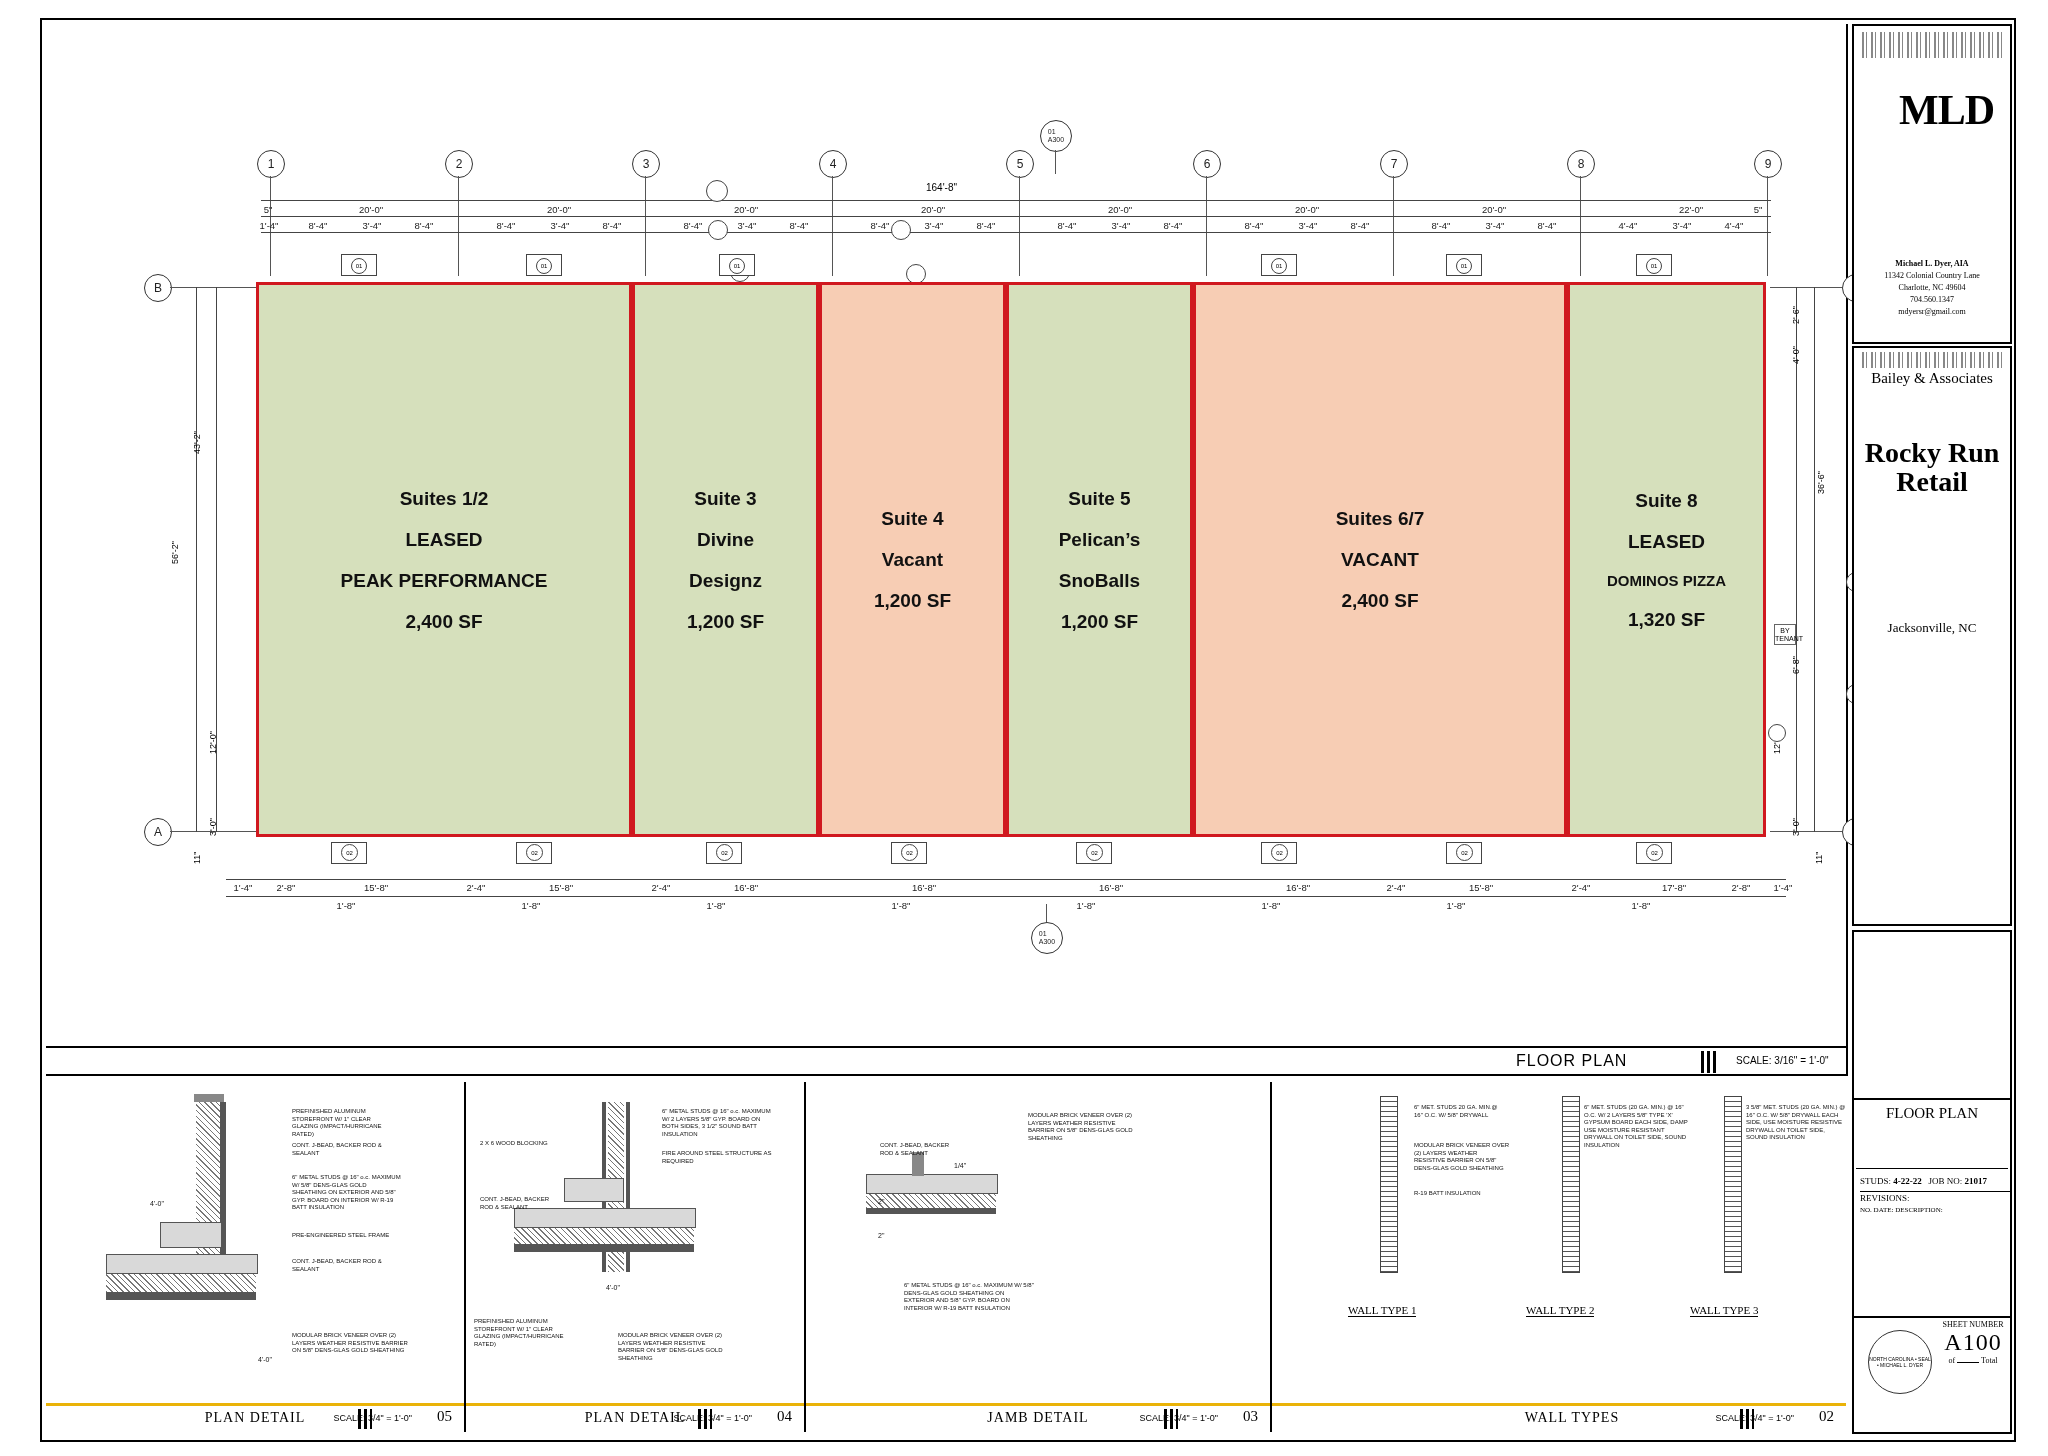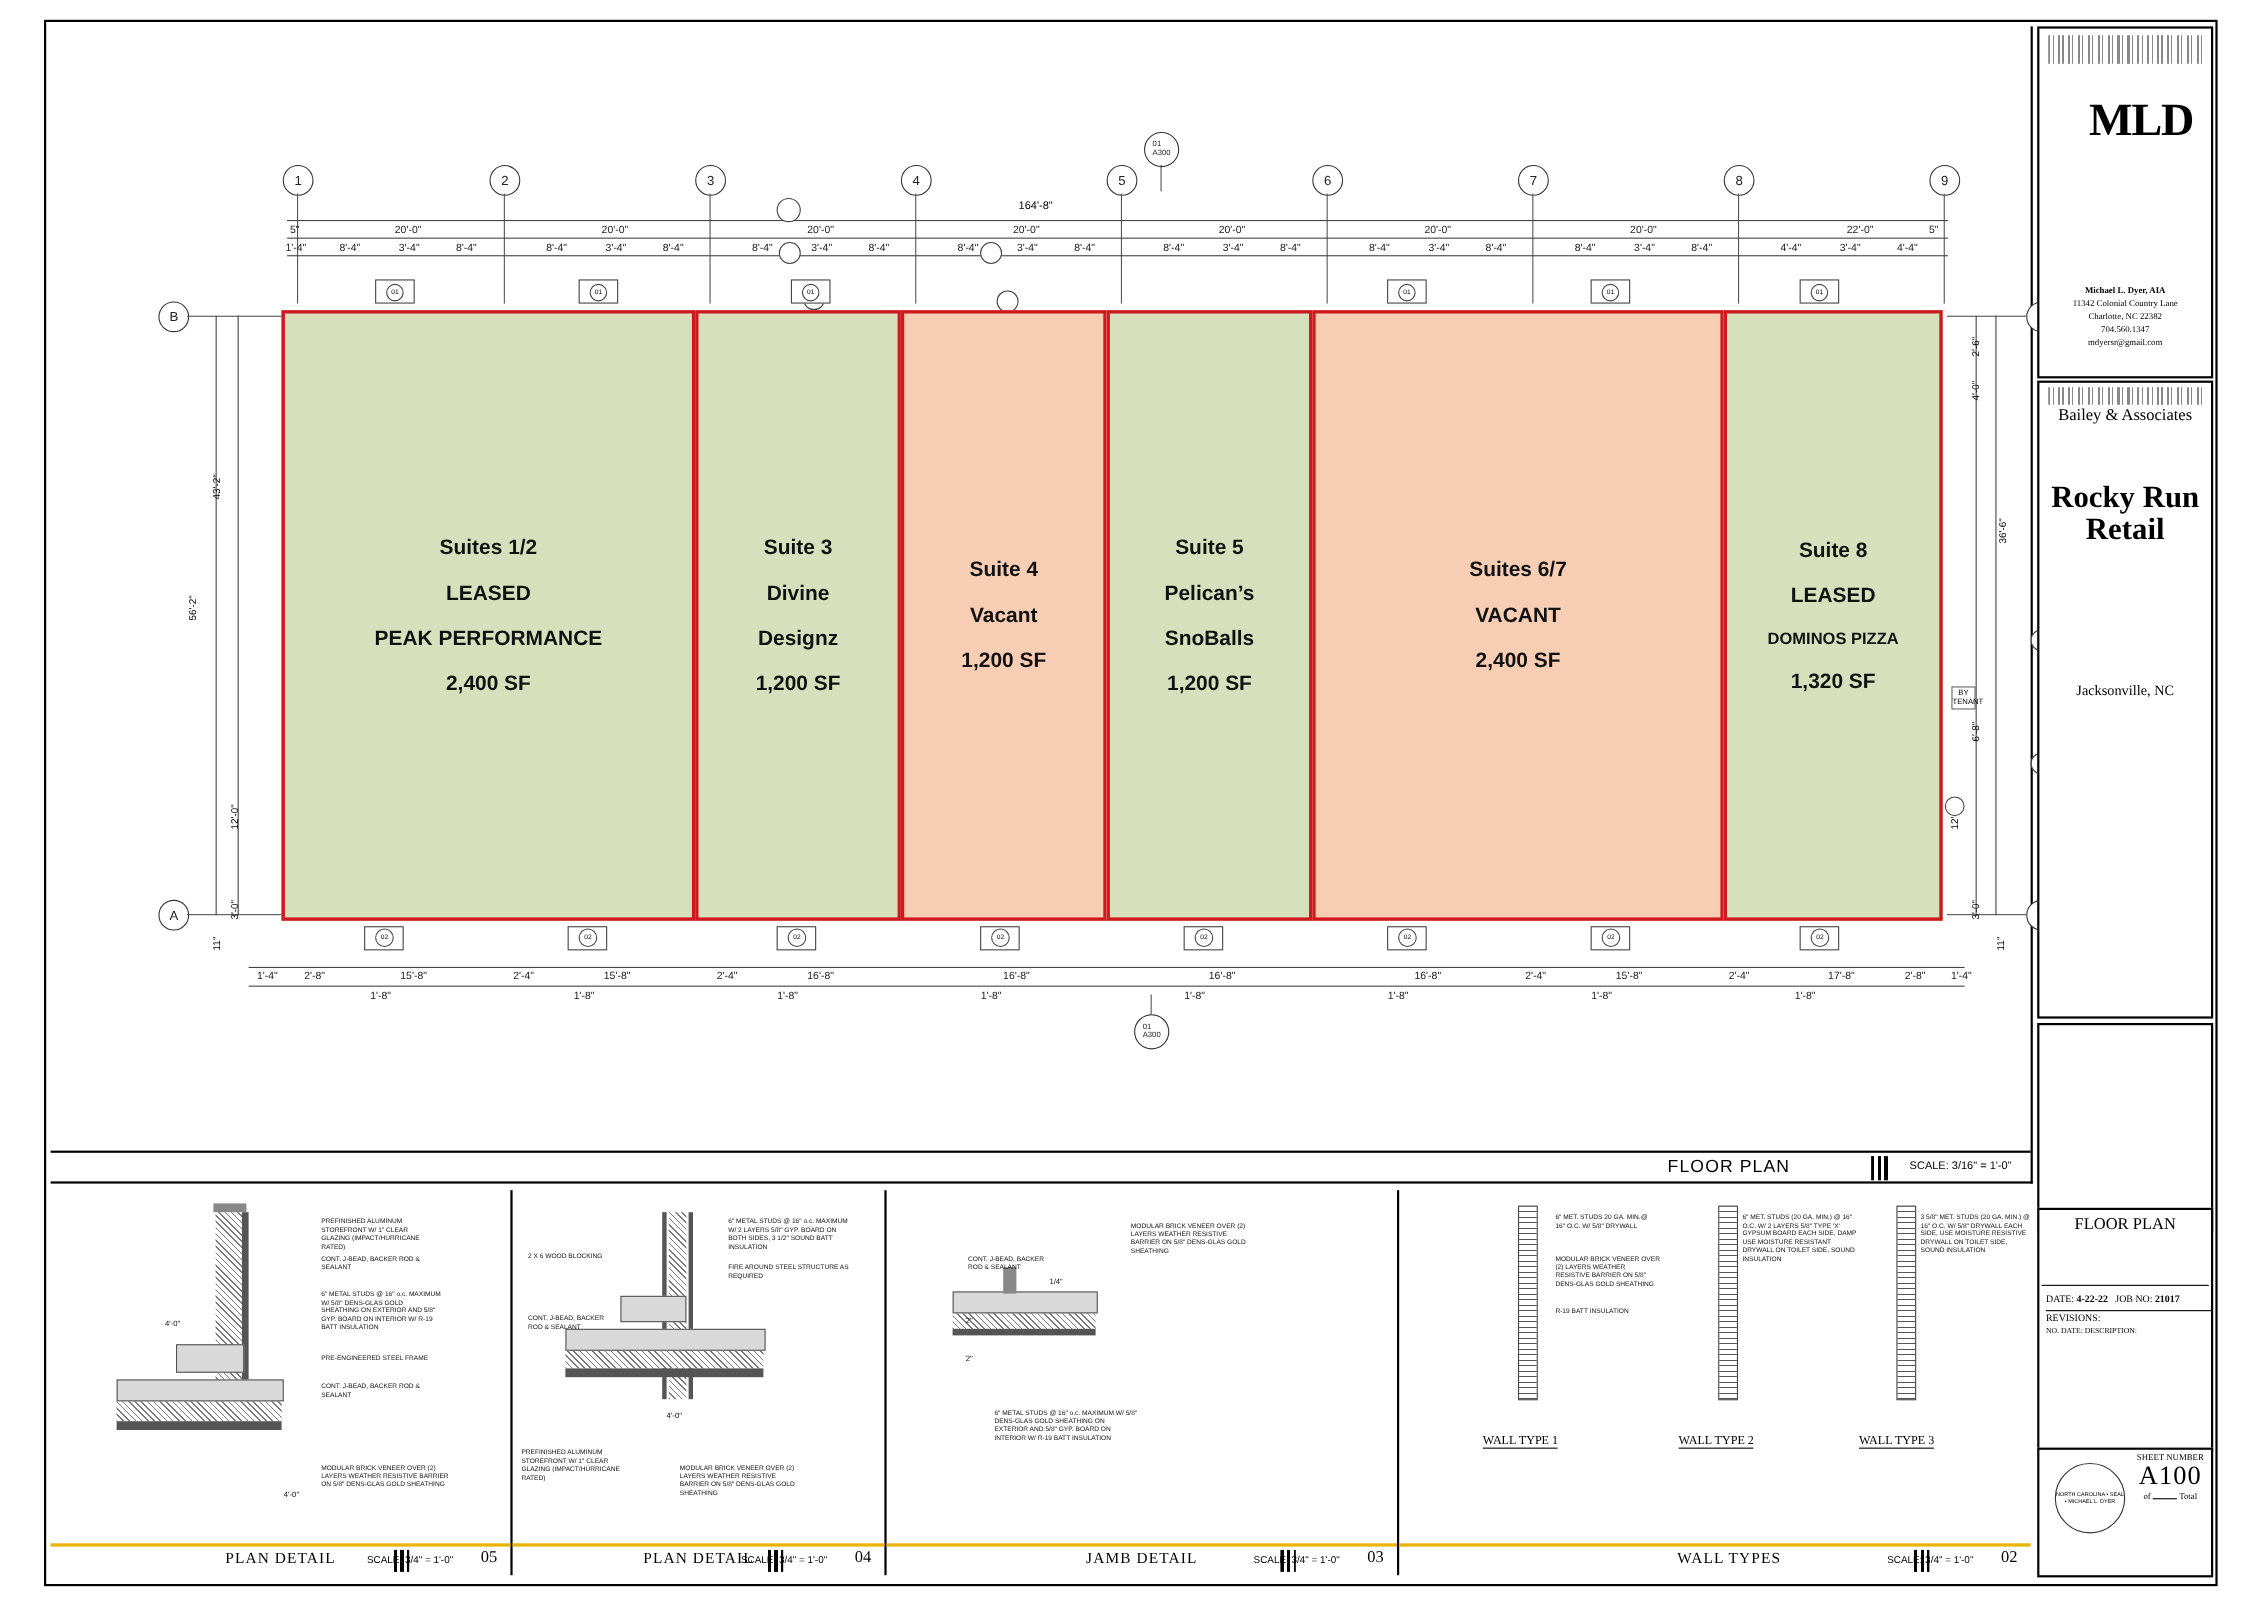--- a/index.html
+++ b/index.html
@@ -395,40 +395,40 @@
   </div>
 
   <div class="tbbox" style="top:24px;width:160px;height:320px;"></div>
   <div class="barcode" style="left:1862px;top:32px;width:140px;"></div>
   <div class="mld">
     <div class="logo">MLD</div>
   </div>
   <div class="arch">
     <div style="font-weight:bold;">Michael L. Dyer, AIA</div>
     <div>11342 Colonial Country Lane</div>
-    <div>Charlotte, NC 22382</div>
+    <div>Charlotte, NC 49604</div>
     <div>704.560.1347</div>
     <div>mdyersr@gmail.com</div>
   </div>
 
   <div class="tbbox" style="top:346px;width:160px;height:580px;"></div>
   <div class="barcode" style="left:1862px;top:352px;width:140px;height:16px;"></div>
   <div class="firm">Bailey &amp; Associates</div>
   <div class="proj">
     <div>Rocky Run</div>
     <div>Retail</div>
   </div>
   <div class="city">Jacksonville, NC</div>
 
   <div class="tbbox" style="top:930px;width:160px;height:190px;"></div>
   <div class="tbbox" style="top:1098px;width:160px;height:222px;"></div>
   <div class="sheettitle">FLOOR PLAN</div>
   <div style="position:absolute;left:1856px;top:1168px;width:152px;height:1px;background:#000;"></div>
   <div class="meta">
-    <div><span>DATE:</span>
+    <div><span>STUDS:</span>
       <b>4-22-22</b>
       &nbsp;&nbsp;<span>JOB NO:</span>
       <b>21017</b></div>
     <div style="border-top:1px solid #000;margin-top:2px;">REVISIONS:</div>
     <div style="font-size:7px;">NO.   DATE:            DESCRIPTION:</div>
   </div>
 
   <div class="tbbox" style="top:1316px;width:160px;height:118px;"></div>
   <div class="seal">
       <span>NORTH CAROLINA • SEAL • MICHAEL L. DYER</span>

